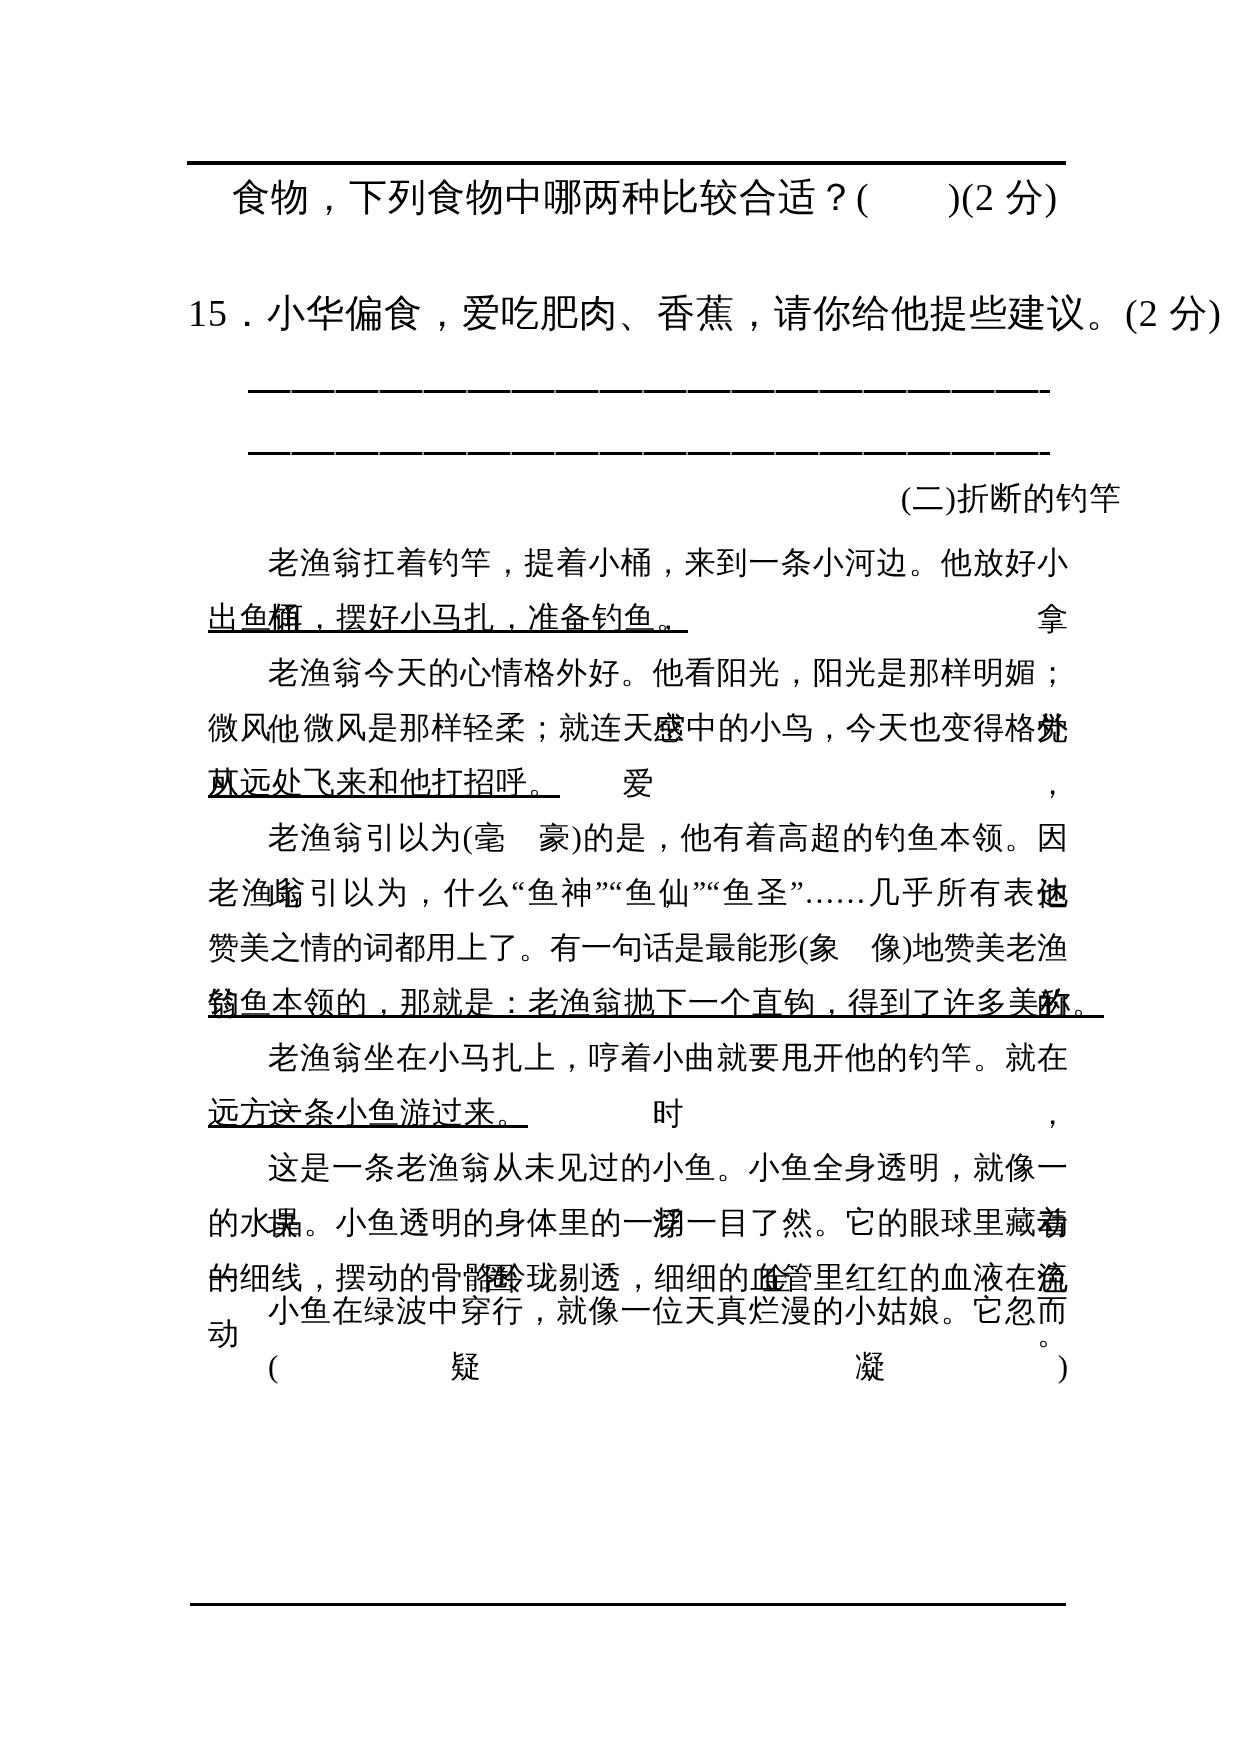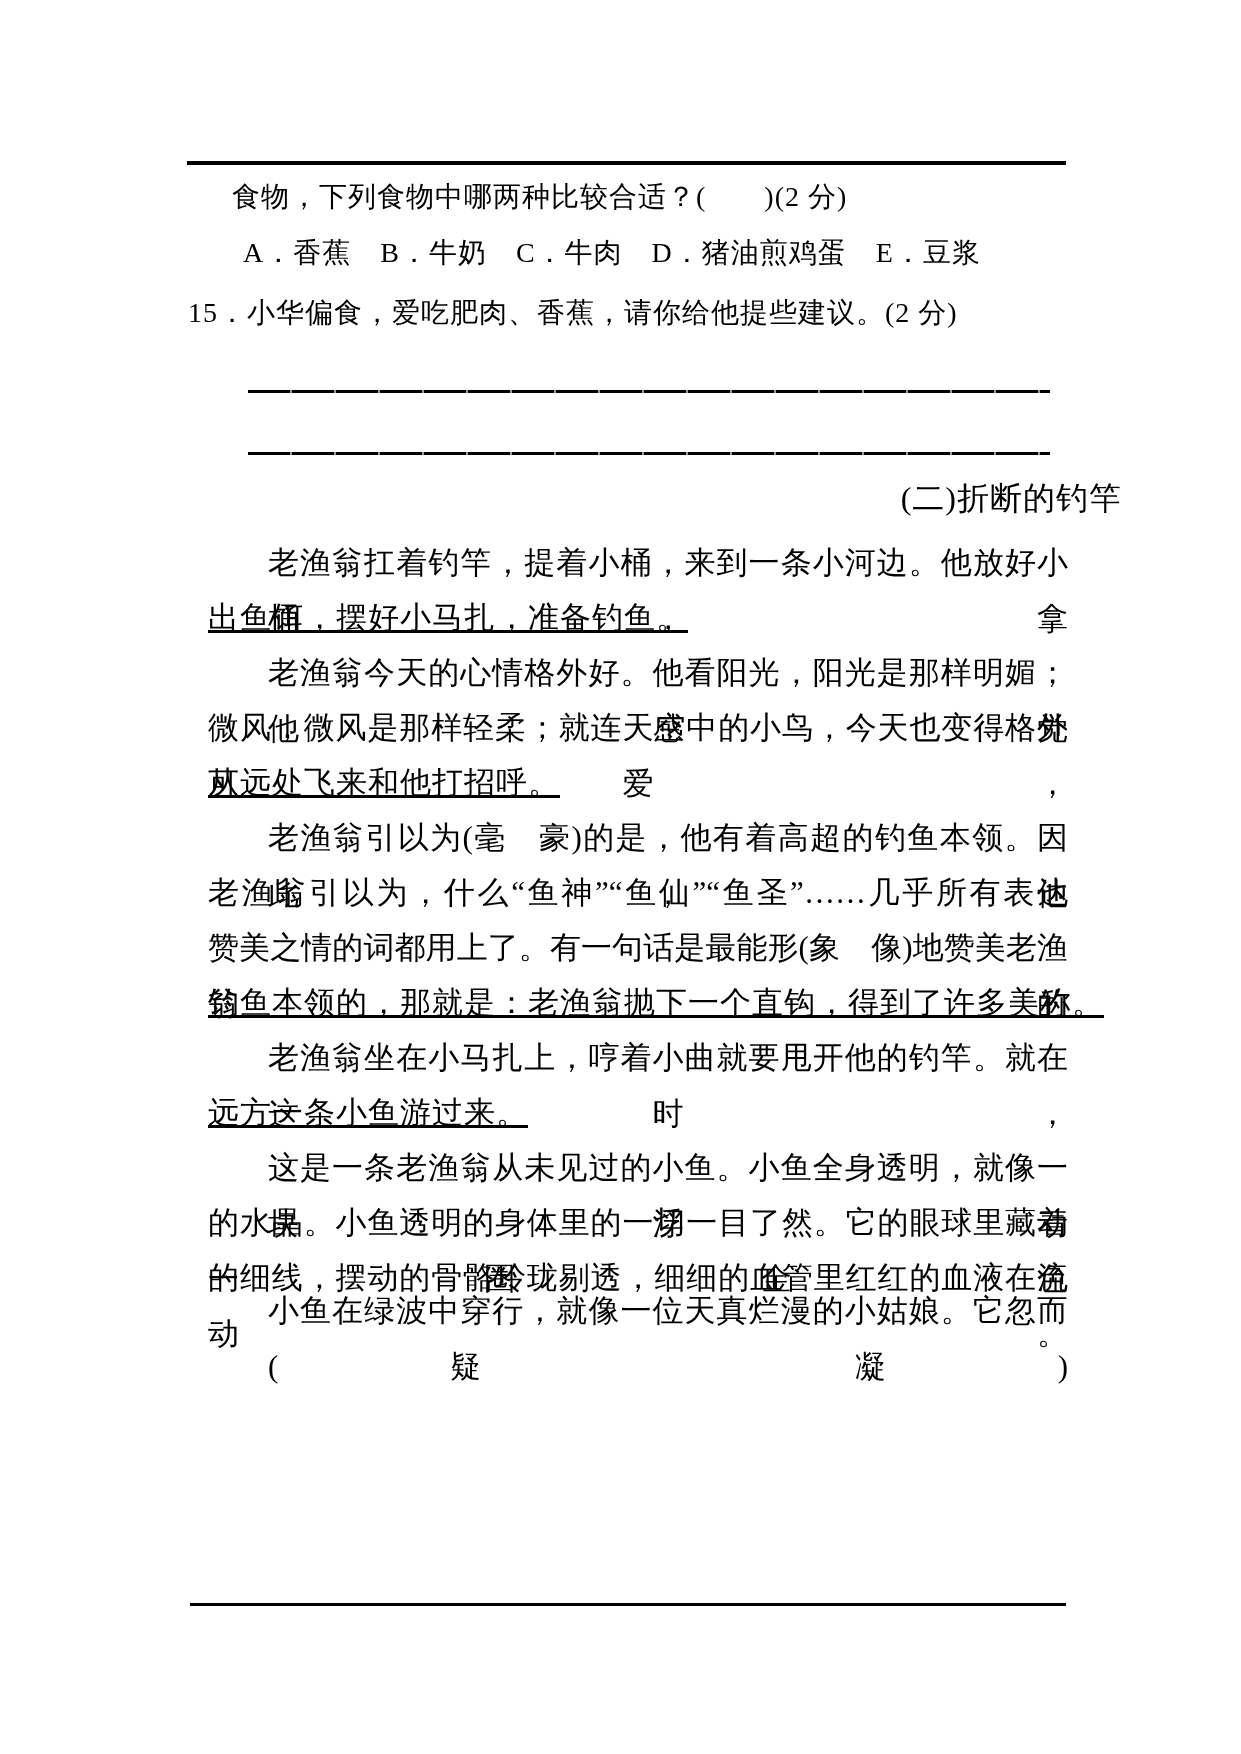--- a/index.html
+++ b/index.html
@@ -15,21 +15,21 @@
   .rule{
     position:absolute;
     height:0;
     border-bottom:4px solid #000;
   }
   .rule.bottom{border-bottom-width:3px;}
   .textline{
     position:absolute;
     height:44px;
     line-height:44px;
-    font-size:28px;
+    font-size:38px;
     letter-spacing:1px;
     white-space:nowrap;
   }
   .pline{
     position:absolute;
     left:188px;
     width:860px;
     height:44px;
     line-height:56px;
     font-size:31px;
@@ -64,21 +64,20 @@
 </style>
 </head>
 <body>
 
 <div class="page">
 
   <div class="rule" style="left:187px;top:161px;width:879px;"></div>
 
   <div class="textline" style="left:232px;top:175px;">食物，下列食物中哪两种比较合适？(　　)(2 分)</div>
 
-  <div class="textline" style="left:243px;top:231px;">A．香蕉　B．牛奶　C．牛肉　D．猪油煎鸡蛋　E．豆浆</div>
 
   <div class="textline" style="left:188px;top:291px;">15．小华偏食，爱吃肥肉、香蕉，请你给他提些建议。(2 分)</div>
 
   <div class="blank" style="top:390px;"></div>
 
   <div class="blank" style="top:452px;"></div>
 
   <div class="section-title" style="top:476px;">(二)折断的钓竿</div>
 
   <div id="passage">

